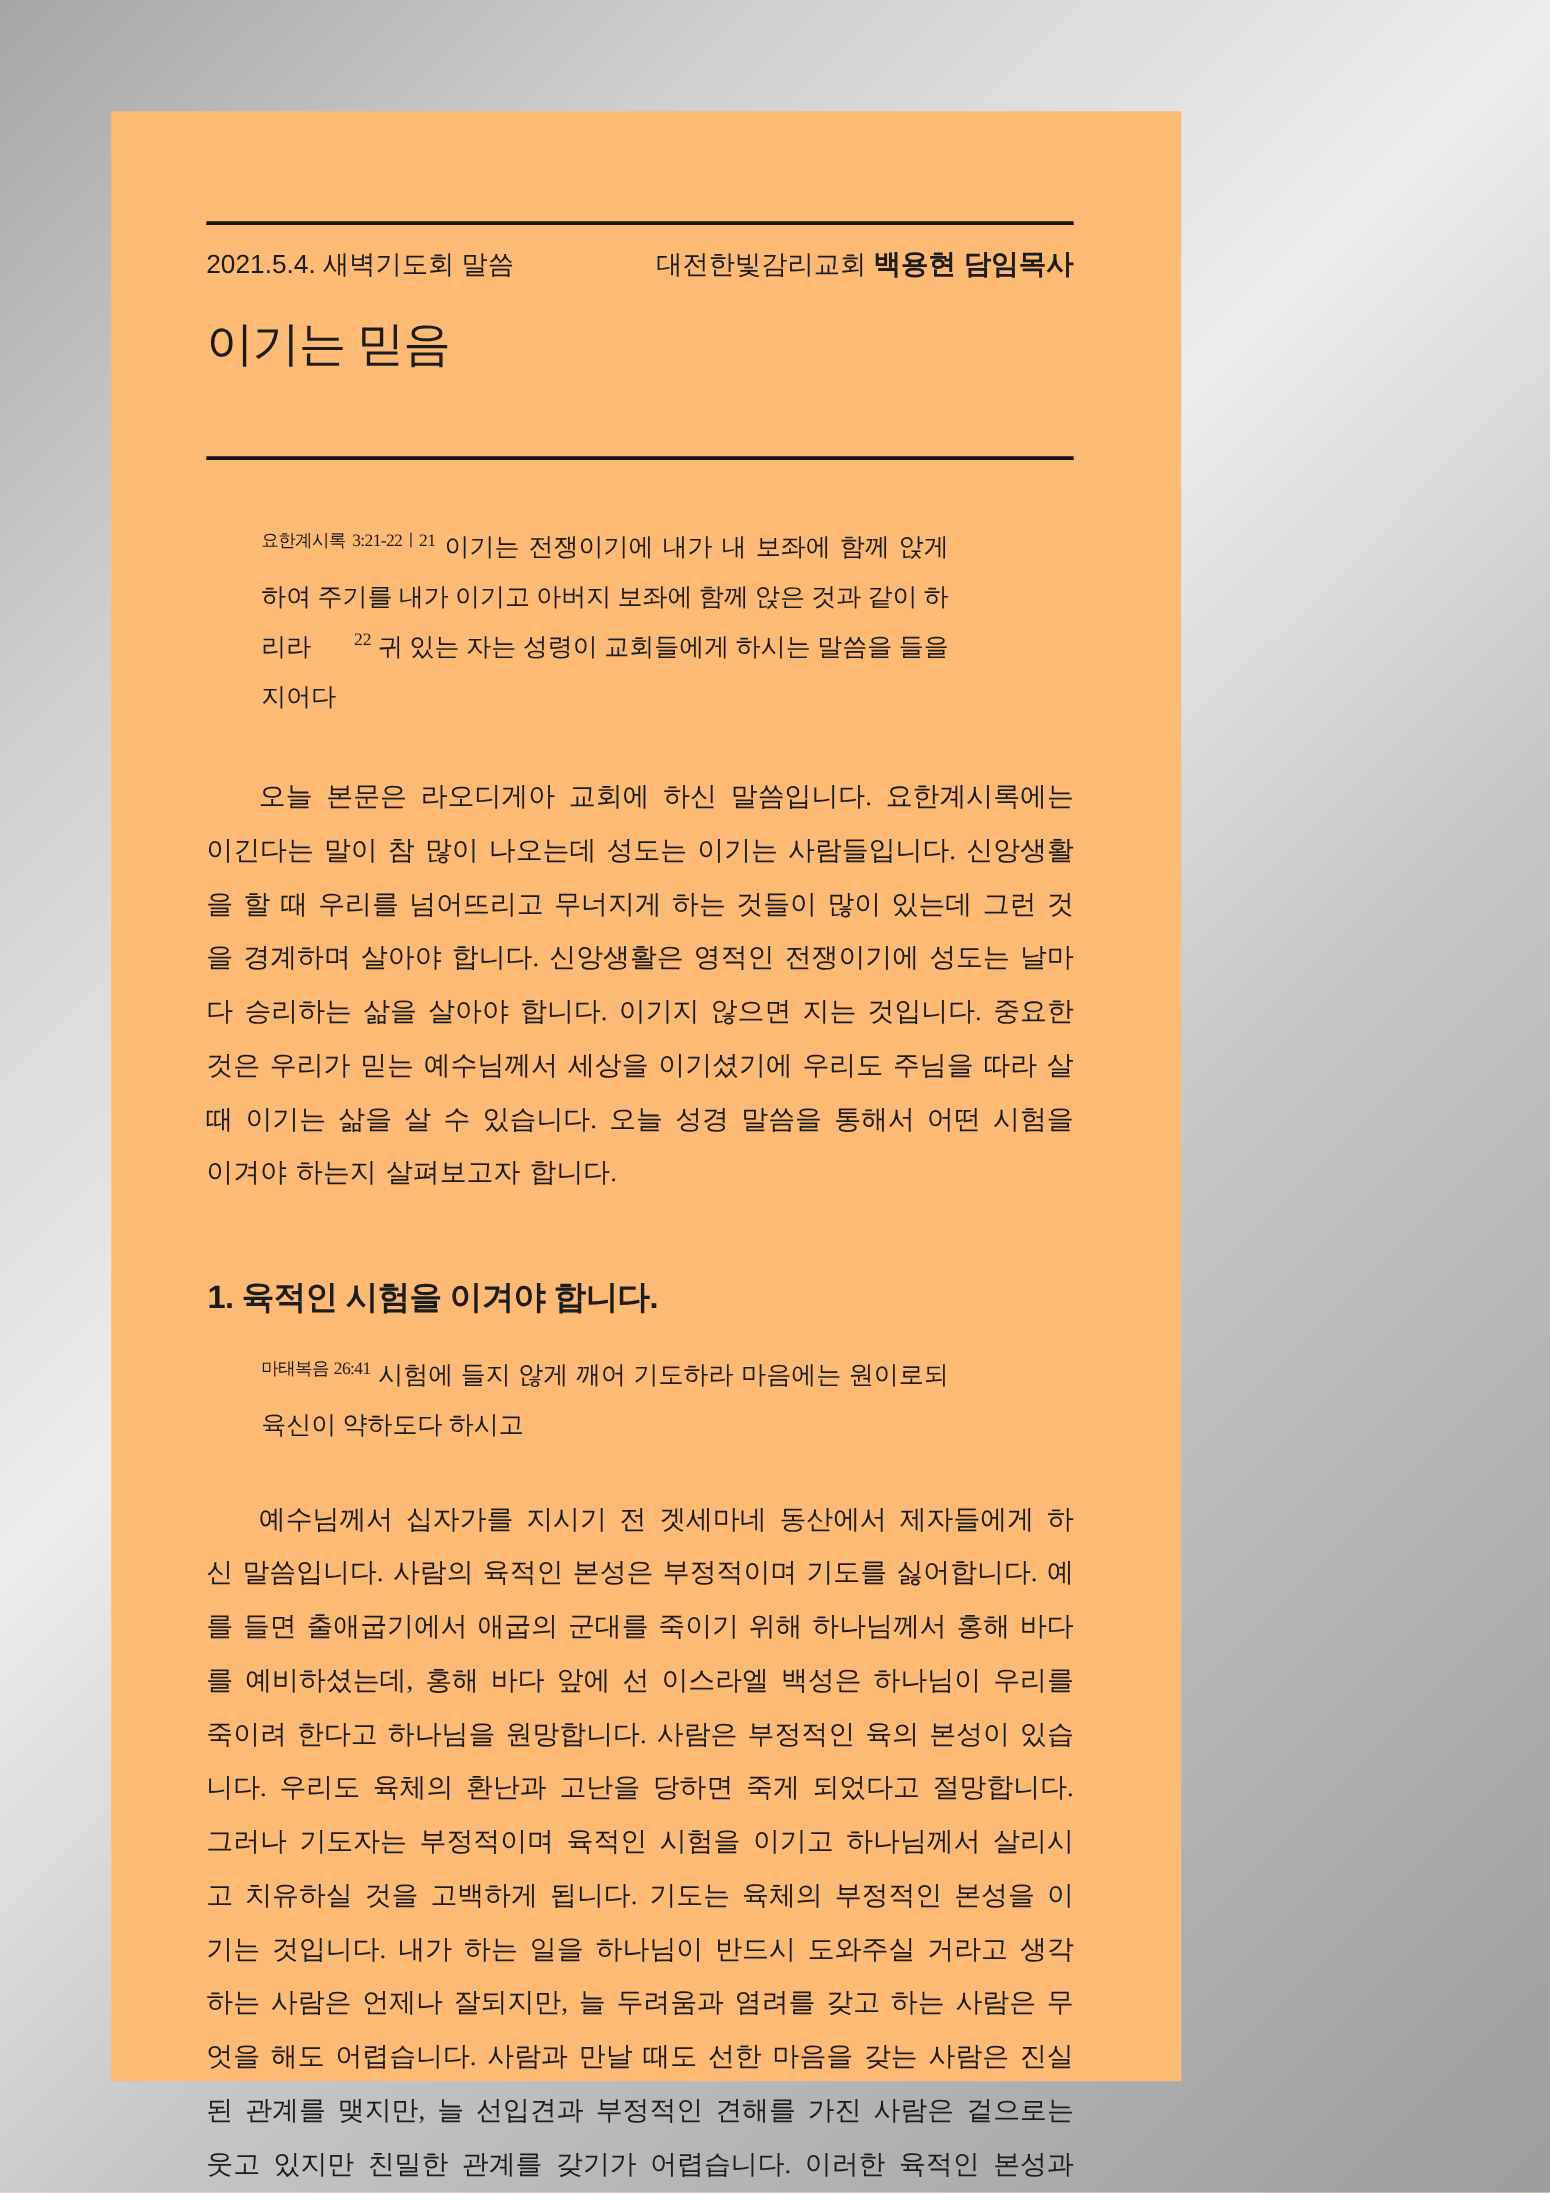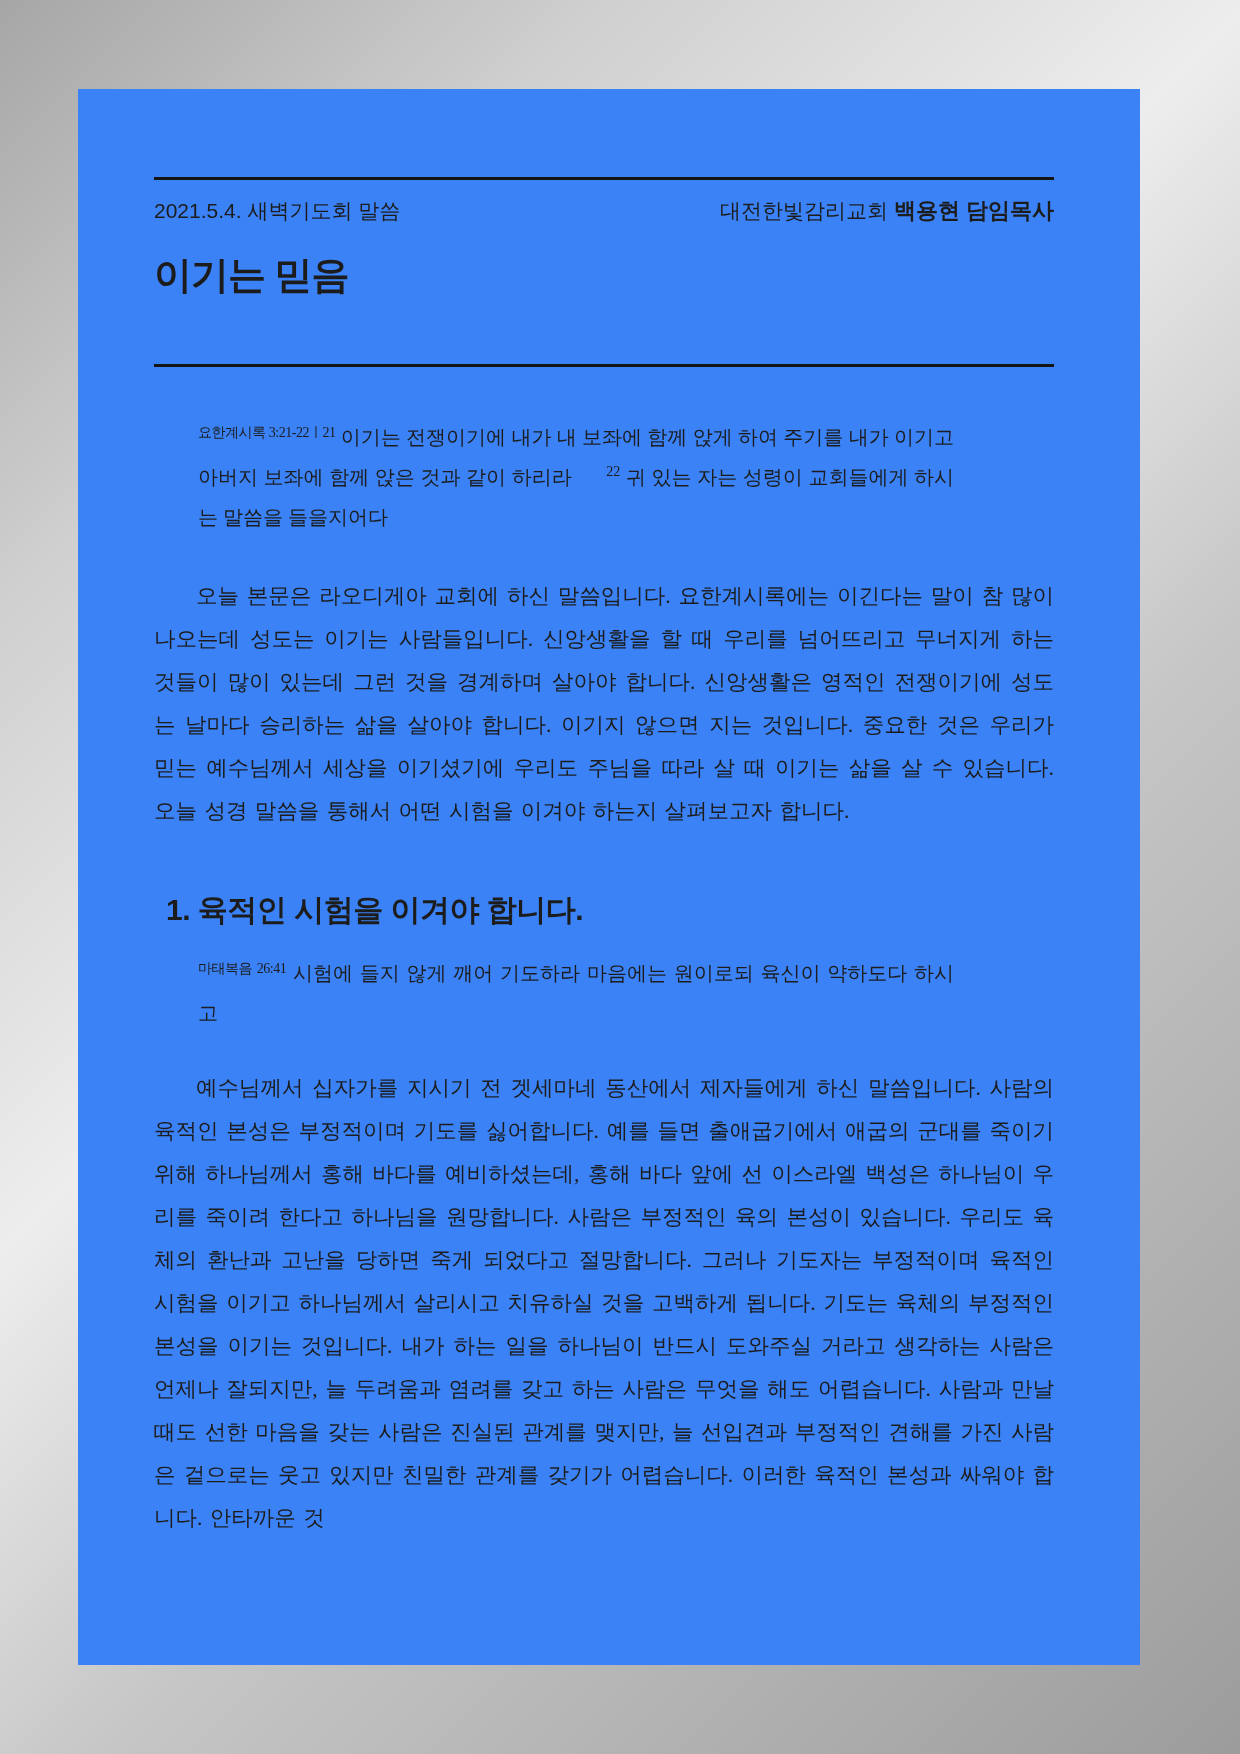--- a/index.html
+++ b/index.html
@@ -7,25 +7,25 @@
     width: 1240px;
     height: 1754px;
     position: relative;
     overflow: hidden;
     background: linear-gradient(135deg, #a6a6a6 0%, #cfcfcf 20%, #ededed 42%, #c6c6c6 62%, #9c9c9c 100%);
     font-family: "Liberation Serif", serif;
     color: #1c1c1c;
   }
   .sheet {
     position: absolute;
-    left: 78px;
+    left: 89px;
     top: 89px;
-    width: 1062px;
+    width: 856px;
     height: 1576px;
-    background: #3b82f6;
+    background: #fdba74;
   }
   .content {
     padding: 0 86px 0 76px;
   }
   .rule {
     height: 3px;
     background: #141414;
   }
   .rule-top { margin-top: 88px; }
   .rule-title { margin-top: 64px; }
@@ -38,21 +38,21 @@
     font-size: 21px;
     line-height: 30px;
   }
   .header-right { font-weight: 400; }
   .header-right .pastor-name { font-weight: 700; font-size: 22px; margin-top: 20px; }
   .doc-title {
     margin-top: 24px;
     font-family: "Liberation Sans", sans-serif;
     font-size: 38px;
     line-height: 50px;
-    font-weight: 700;
+    font-weight: 400;
     letter-spacing: -1px;
   }
   .verse {
     margin: 0;
     margin-top: 46px;
     padding-left: 44px;
     padding-right: 100px;
     font-size: 20px;
     line-height: 40px;
     text-align: justify;
@@ -71,24 +71,24 @@
   .body-para {
     margin: 0;
     margin-top: 38px;
     font-size: 21.5px;
     line-height: 43px;
     text-align: justify;
     text-indent: 42px;
     word-spacing: 2px;
   }
   .section-heading {
-    margin: 12px;
+    margin: 1px;
     margin-top: 58px;
     font-family: "Liberation Sans", sans-serif;
-    font-size: 30px;
+    font-size: 26px;
     line-height: 38px;
     font-weight: 700;
     letter-spacing: -0.5px;
   }
   .verse-tight { margin-top: 20px; }
   .para-after-verse { margin-top: 34px; }
 </style>
 </head>
 <body>
 

